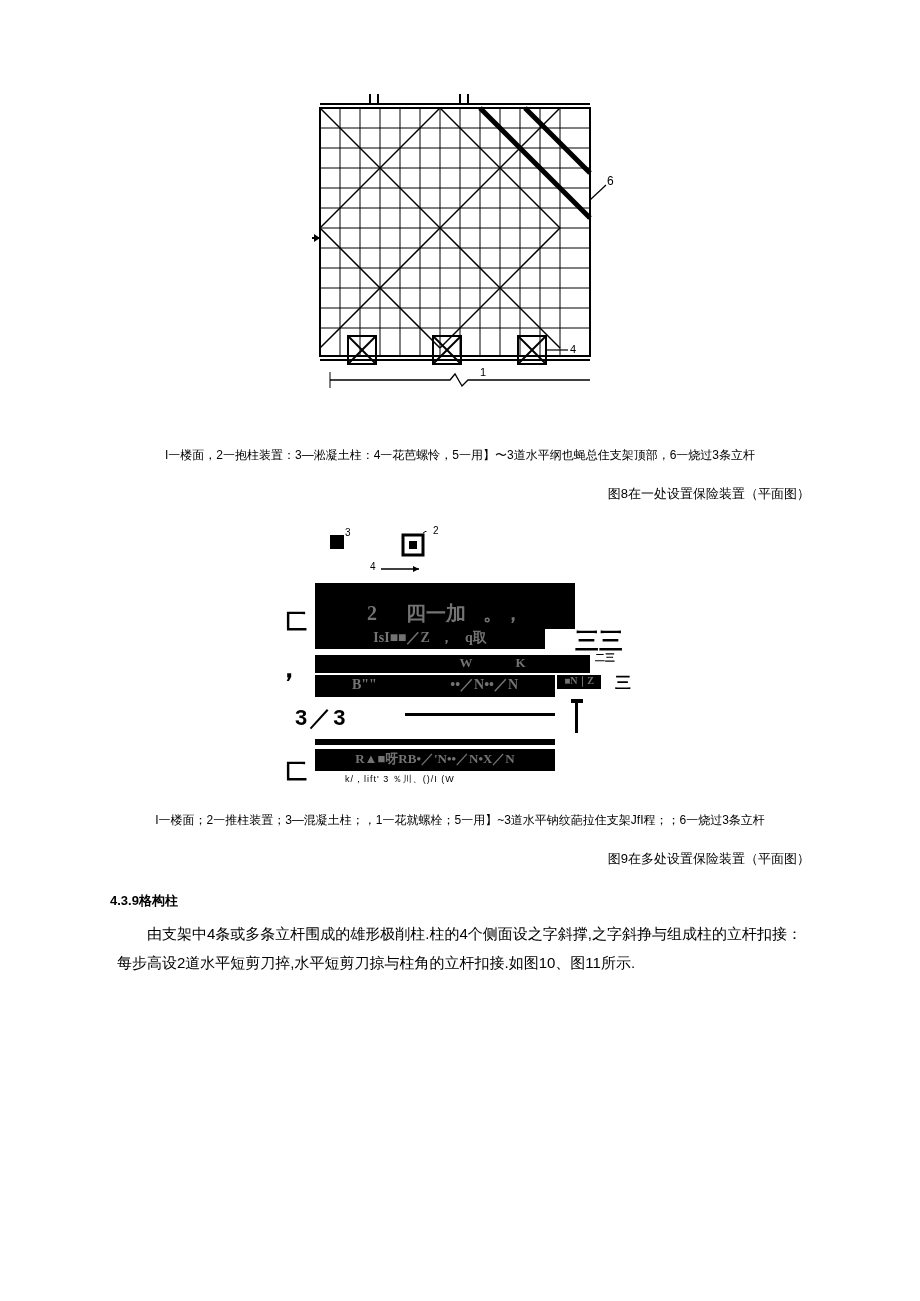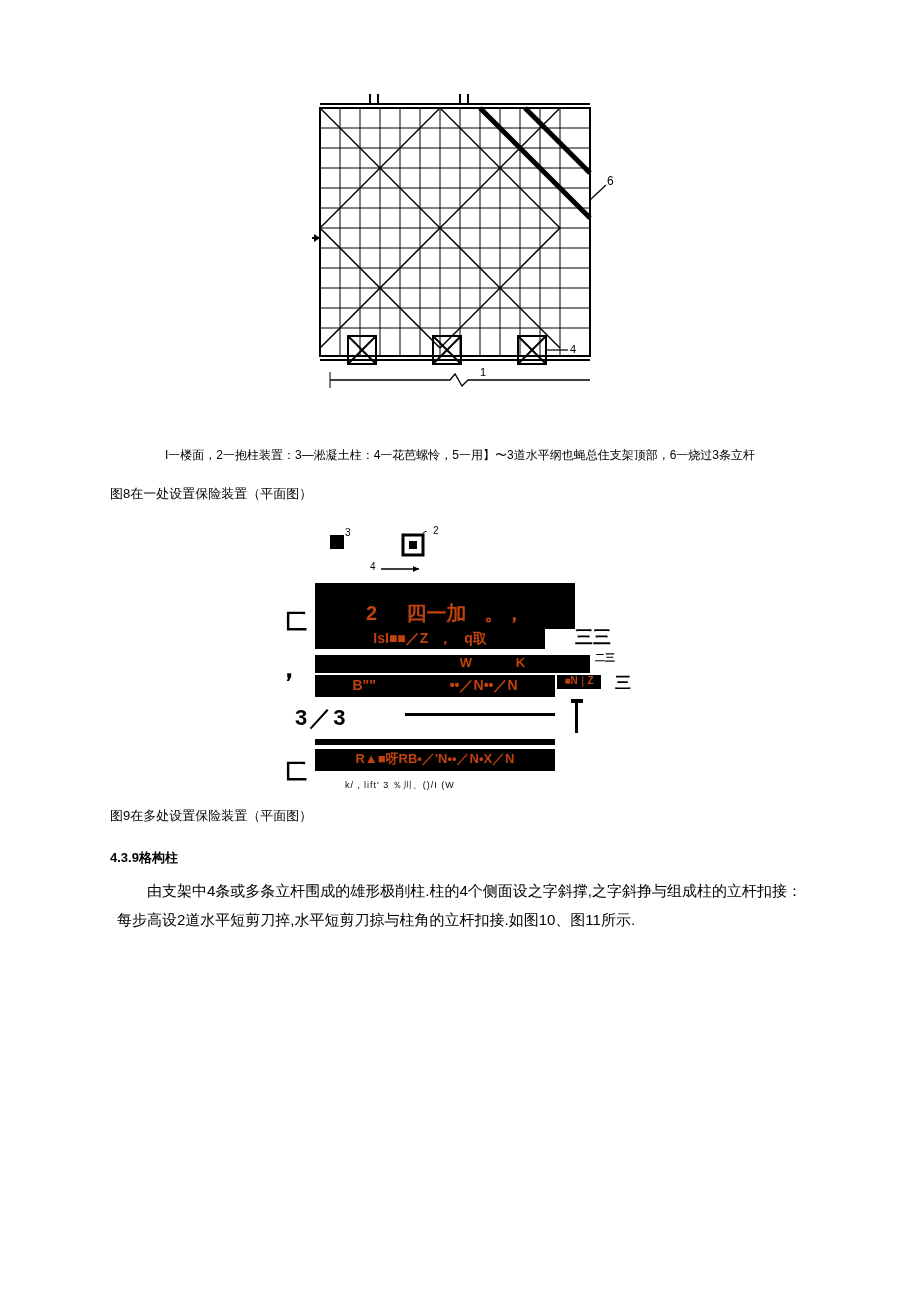--- a/index.html
+++ b/index.html
@@ -32,42 +32,42 @@
     height: 260px;
   }
   .legend {
     font-size: 12px;
     line-height: 1.6;
     text-align: center;
     margin: 12px 0 20px;
   }
   .caption {
     font-size: 13px;
-    text-align: left;
+    text-align: right;
     margin: 8px 0 24px;
   }
   .sec-head {
     font-size: 13px;
     margin: 12px 0 10px;
     font-weight: bold;
   }
   .body-text {
     font-size: 15px;
     line-height: 1.9;
     text-indent: 2em;
     margin: 7px;
   }
   svg { display: block; }
   .blk {
     position: absolute;
     background: #000;
-    color: #c2410c;
+    color: #737373;
     font-size: 12px;
     font-weight: bold;
-    font-family: Liberation Sans, sans-serif;
+    font-family: Liberation Serif, serif;
     white-space: nowrap;
     overflow: hidden;
     padding: 0 4px;
     box-sizing: border-box;
   }
   .txt {
     position: absolute;
     color: #000;
     font-size: 18px;
     font-weight: bold;
@@ -202,21 +202,21 @@
         <span style="margin-left:24px">四一加</span>
         <span style="margin-left:12px">。，</span>
       </div>
       
       <div class="blk" style="left:40px; top:102px; width:230px; height:20px; line-height:18px; font-size:14px;">
         <span>IsI■■／Z</span>
         <span style="margin-left:6px">，</span>
         <span style="margin-left:8px">q取</span>
       </div>
       
-      <div class="txt" style="left:300px; top:98px; font-size:18px;">三三</div>
+      <div class="txt" style="left:300px; top:98px; font-size:24px;">三三</div>
 
       
       <div class="txt" style="left:0px; top:122px; font-size:28px;">，</div>
 
       
       <div class="blk" style="left:40px; top:128px; width:275px; height:18px; line-height:16px; font-size:13px;">
         <span style="margin-left:80px">W</span>
         <span style="margin-left:40px">K</span>
       </div>
       <div class="txt" style="left:320px; top:124px; font-size:10px;">二三</div>
@@ -238,23 +238,24 @@
       <div style="position:absolute;left:300px;top:176px;width:3px;height:30px;background:#000"></div>
       <div style="position:absolute;left:296px;top:172px;width:12px;height:4px;background:#000"></div>
 
       
       <div class="blk" style="left:40px; top:212px; width:240px; height:6px; padding:0;"></div>
 
       
       <div class="blk" style="left:40px; top:222px; width:240px; height:22px; line-height:20px; font-size:13px;">R▲■呀RB•／'N••／N•X／N</div>
 
       
-      <div class="sm" style="left:70px; top:252px; font-size:9px; letter-spacing:1px;">k/，lift' 3 ％川、()/I (W</div>
+      <div class="sm" style="left:70px; top:246px; font-size:9px; letter-spacing:1px;">k/，lift' 3 ％川、()/I (W</div>
     </div>
   </div>
 
+  <p class="legend">I一楼面；2一推柱装置；3―混凝土柱；，1一花就螺栓；5一用】~3道水平钠纹葩拉住支架JfI程；；6一烧过3条立杆</p>
   <p class="caption">图9在多处设置保险装置（平面图）</p>
 
   <p class="sec-head">4.3.9格构柱</p>
 
   <p class="body-text">由支架中4条或多条立杆围成的雄形极削柱.柱的4个侧面设之字斜撑,之字斜挣与组成柱的立杆扣接：每步高设2道水平短剪刀捽,水平短剪刀掠与柱角的立杆扣接.如图10、图11所示.</p>
 
 </div>
 
 </body></html>

